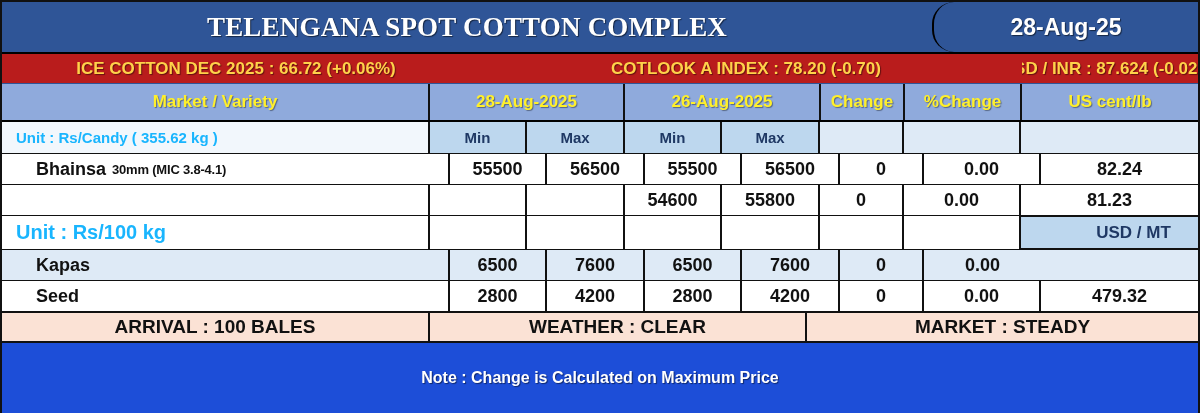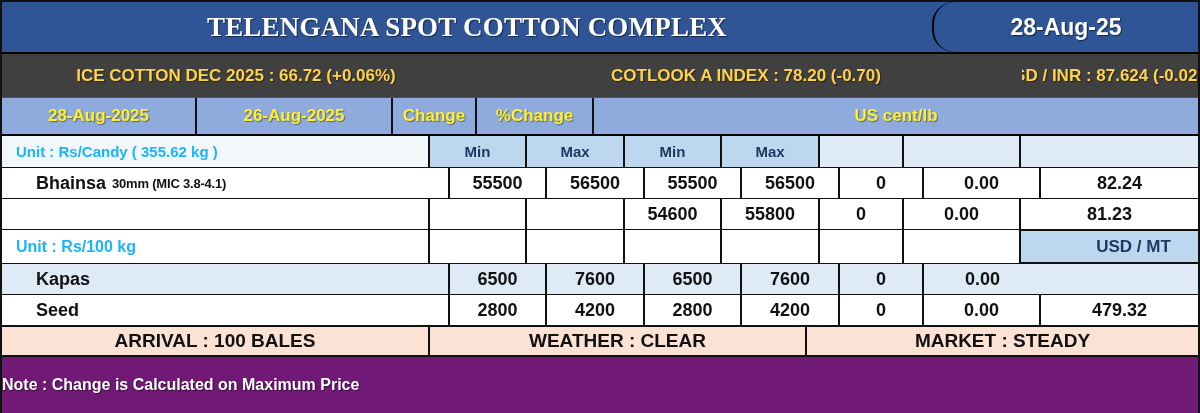--- a/index.html
+++ b/index.html
@@ -37,21 +37,21 @@
   .title-date{
     flex:1 1 auto;
     color:#ffffff;font-weight:bold;font-size:23px;
     text-shadow:1px 1px 1px rgba(0,0,0,.55);
     border-left:2px solid #000000;
     border-radius:22px;
   }
 
   
   .tickerbar{
-    height:44px;background:#404040;
+    height:30px;background:#b91c1c;
     border-bottom:1px solid #2F5597;
   }
   .ticker{
     color:#FFD24A;font-weight:bold;font-size:17px;
     text-shadow:1px 1px 1px rgba(0,0,0,.45);
   }
   .tk1{flex:0 0 468px;}
   .tk2{flex:0 0 552px;}
   .tk3{flex:1 1 auto;}
 
@@ -69,21 +69,21 @@
   .subrow .cell{
     color:#1F3864;font-weight:bold;font-size:15px;
     border-right:2px solid #111;
   }
   .subrow .cell:last-child{border-right:none;}
   .subrow .minmax{background:#BDD7EE;}
   .unit-cell{
     justify-content:flex-start !important;
     padding-left:14px;
     color:#19B5FE !important;
-    font-size:16px;font-weight:bold;
+    font-size:20px;font-weight:bold;
     background:#F2F7FC;
   }
 
   
   .datarow{height:31px;border-bottom:1.5px solid #111;background:#ffffff;padding-left:20px;}
   .datarow .cell{
     color:#111111;font-weight:bold;font-size:18px;
     border-right:2px solid #111;
   }
   .datarow .cell:last-child{border-right:none;}
@@ -120,22 +120,22 @@
   
   .statusrow{height:31px;background:#FBE2D5;border-bottom:2px solid #111;border-top:1.5px solid #111;}
   .statusrow .cell{
     color:#111;font-weight:bold;font-size:19px;
     border-right:2px solid #111;
   }
   .statusrow .cell:last-child{border-right:none;}
 
   
   .noterow{
-    flex:1 1 auto;background:#701a75;
-    display:flex;align-items:center;
+    flex:1 1 auto;background:#1d4ed8;
+    display:flex;align-items:center;justify-content:center;
   }
   .note{
     color:#ffffff;font-weight:bold;font-size:16px;
     text-shadow:1px 1px 1px rgba(0,0,0,.5);
   }
 
   
   .c-label{flex:0 0 428px;}
   .c-min {flex:0 0 97px;}
   .c-max {flex:0 0 98px;}
@@ -160,20 +160,21 @@
     <div class="cell title-date">28-Aug-25</div>
   </div>
 
   <div class="row tickerbar">
     <div class="cell ticker tk1">ICE COTTON DEC 2025 : 66.72 (+0.06%)</div>
     <div class="cell ticker tk2">COTLOOK A INDEX : 78.20 (-0.70)</div>
     <div class="cell ticker tk3">USD / INR : 87.624 (-0.02%)</div>
   </div>
 
   <div class="row headrow">
+    <div class="cell c-label">Market / Variety</div>
     <div class="cell c-grp1">28-Aug-2025</div>
     <div class="cell c-grp2">26-Aug-2025</div>
     <div class="cell c-chg">Change</div>
     <div class="cell c-pct">%Change</div>
     <div class="cell c-usd">US cent/lb</div>
   </div>
 
   <div class="row subrow">
     <div class="cell c-label unit-cell">Unit : Rs/Candy ( 355.62 kg )</div>
     <div class="cell c-min minmax">Min</div>

